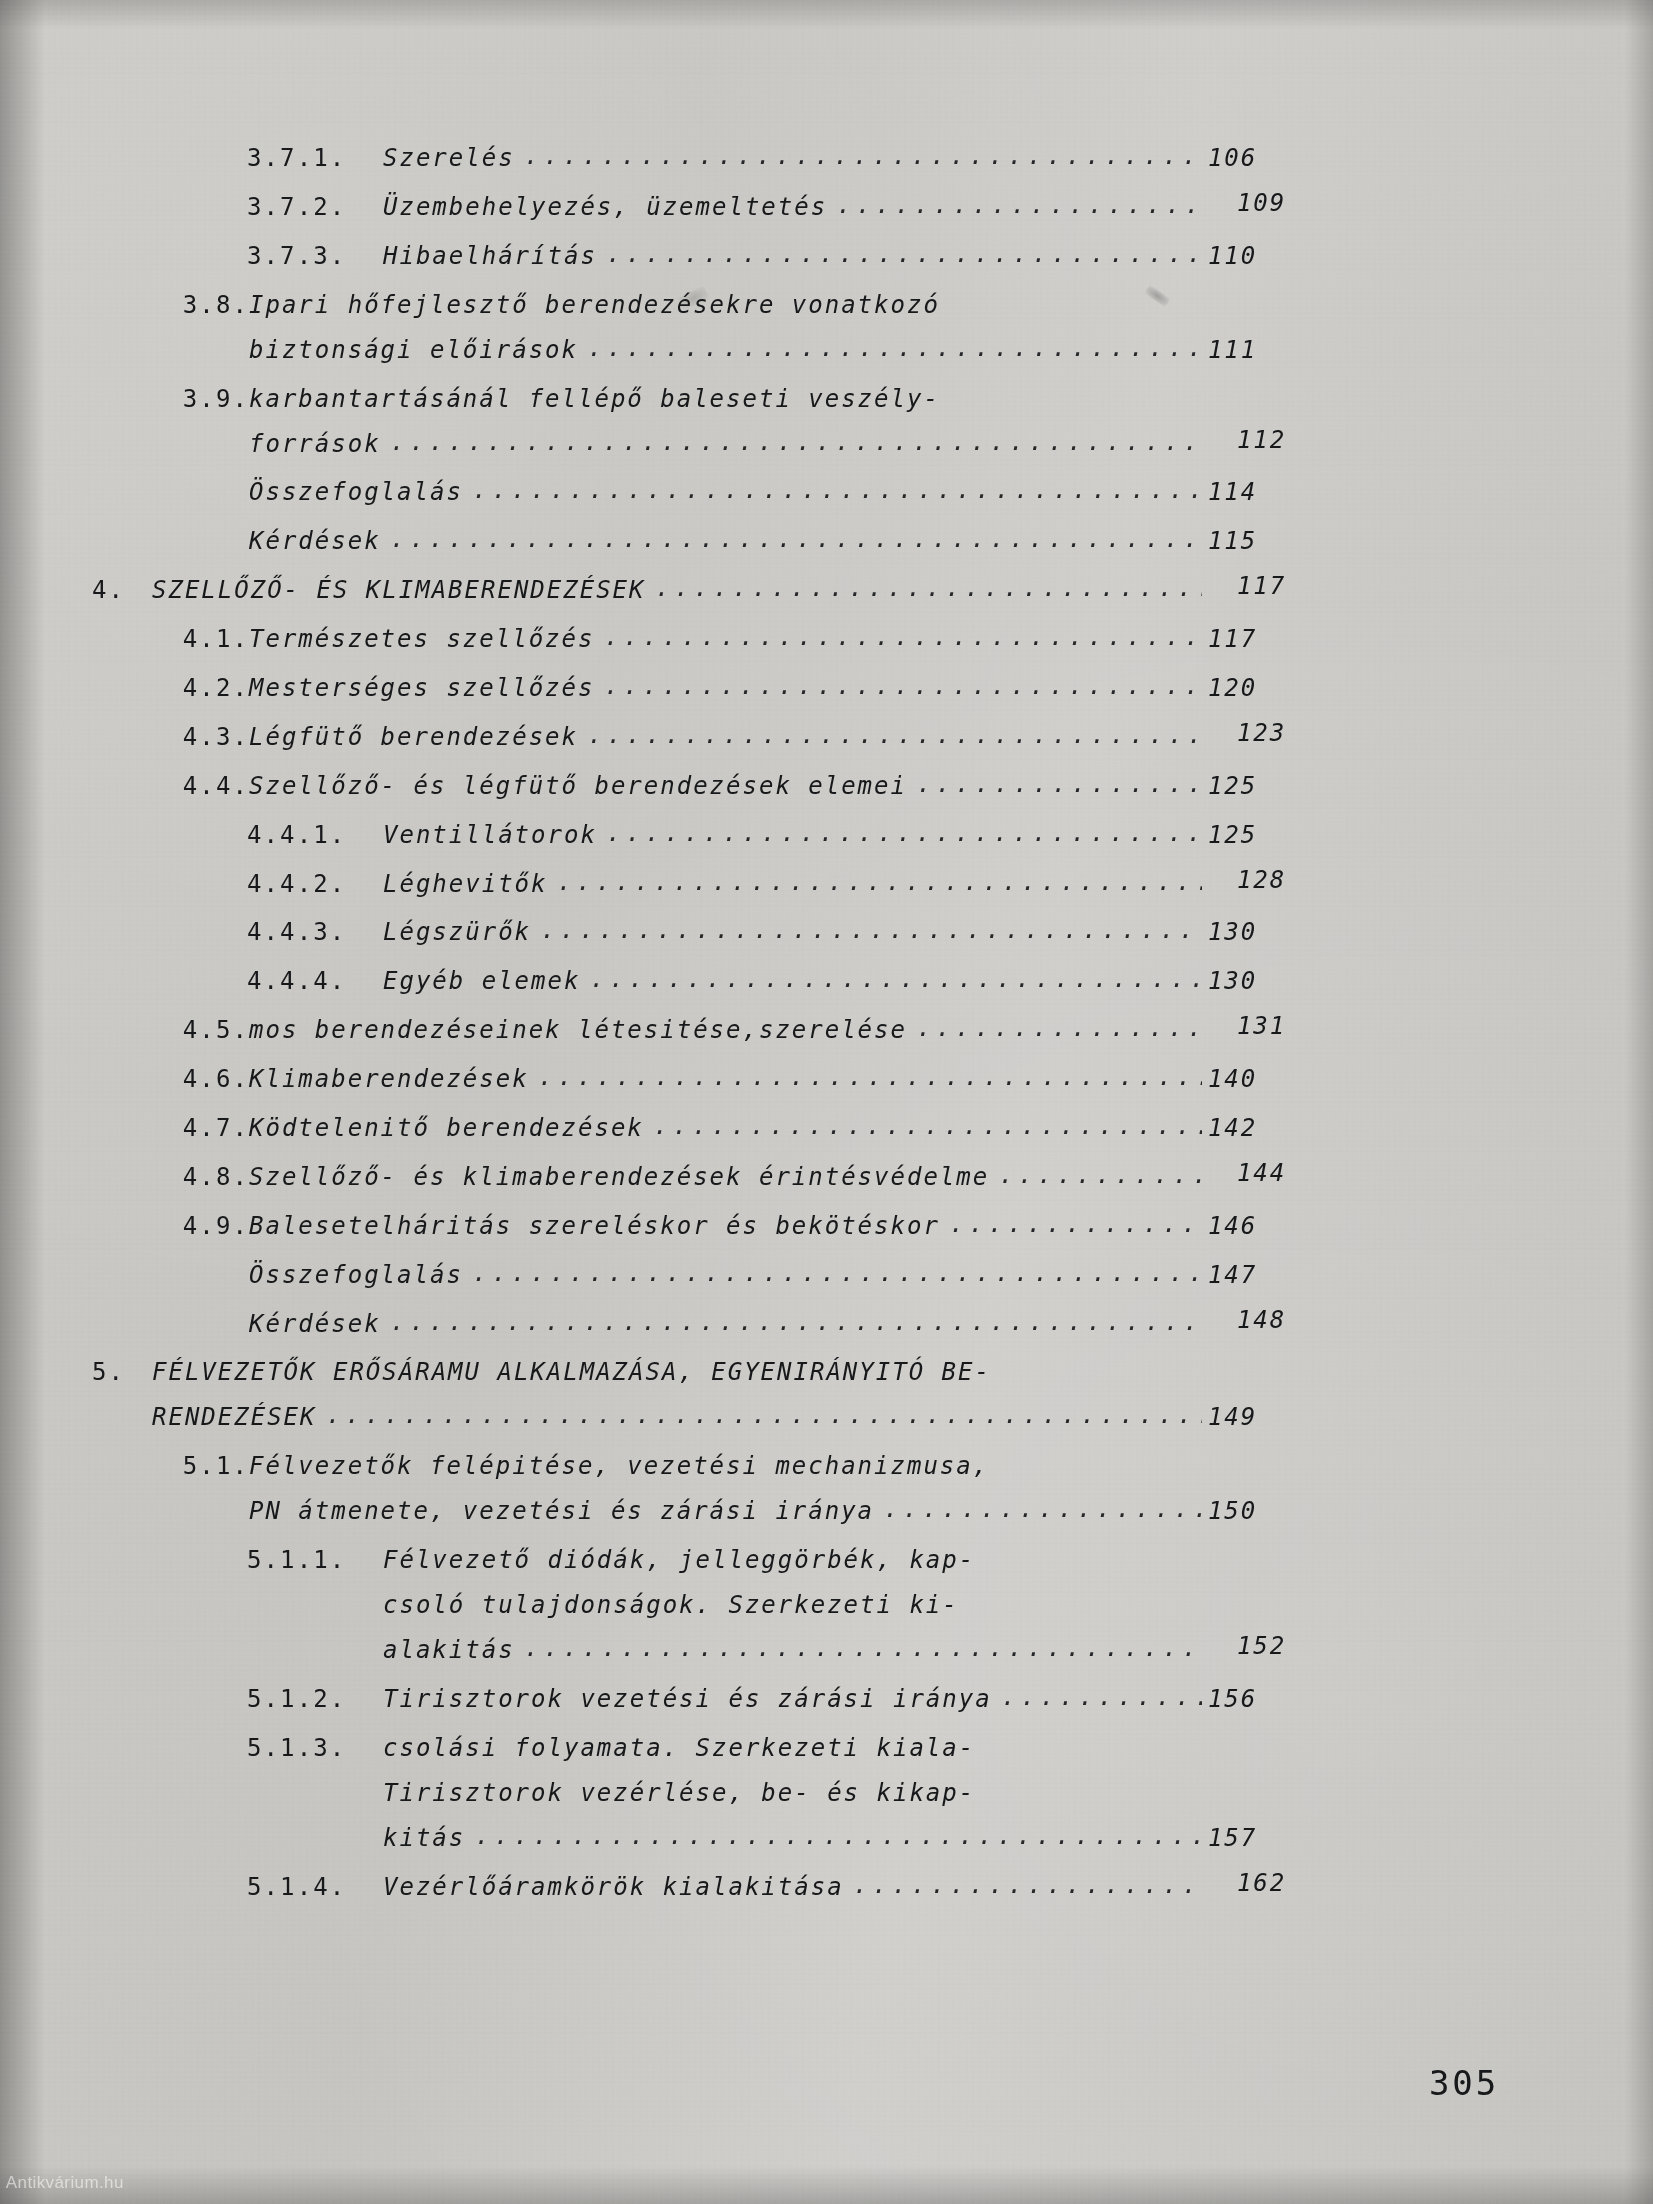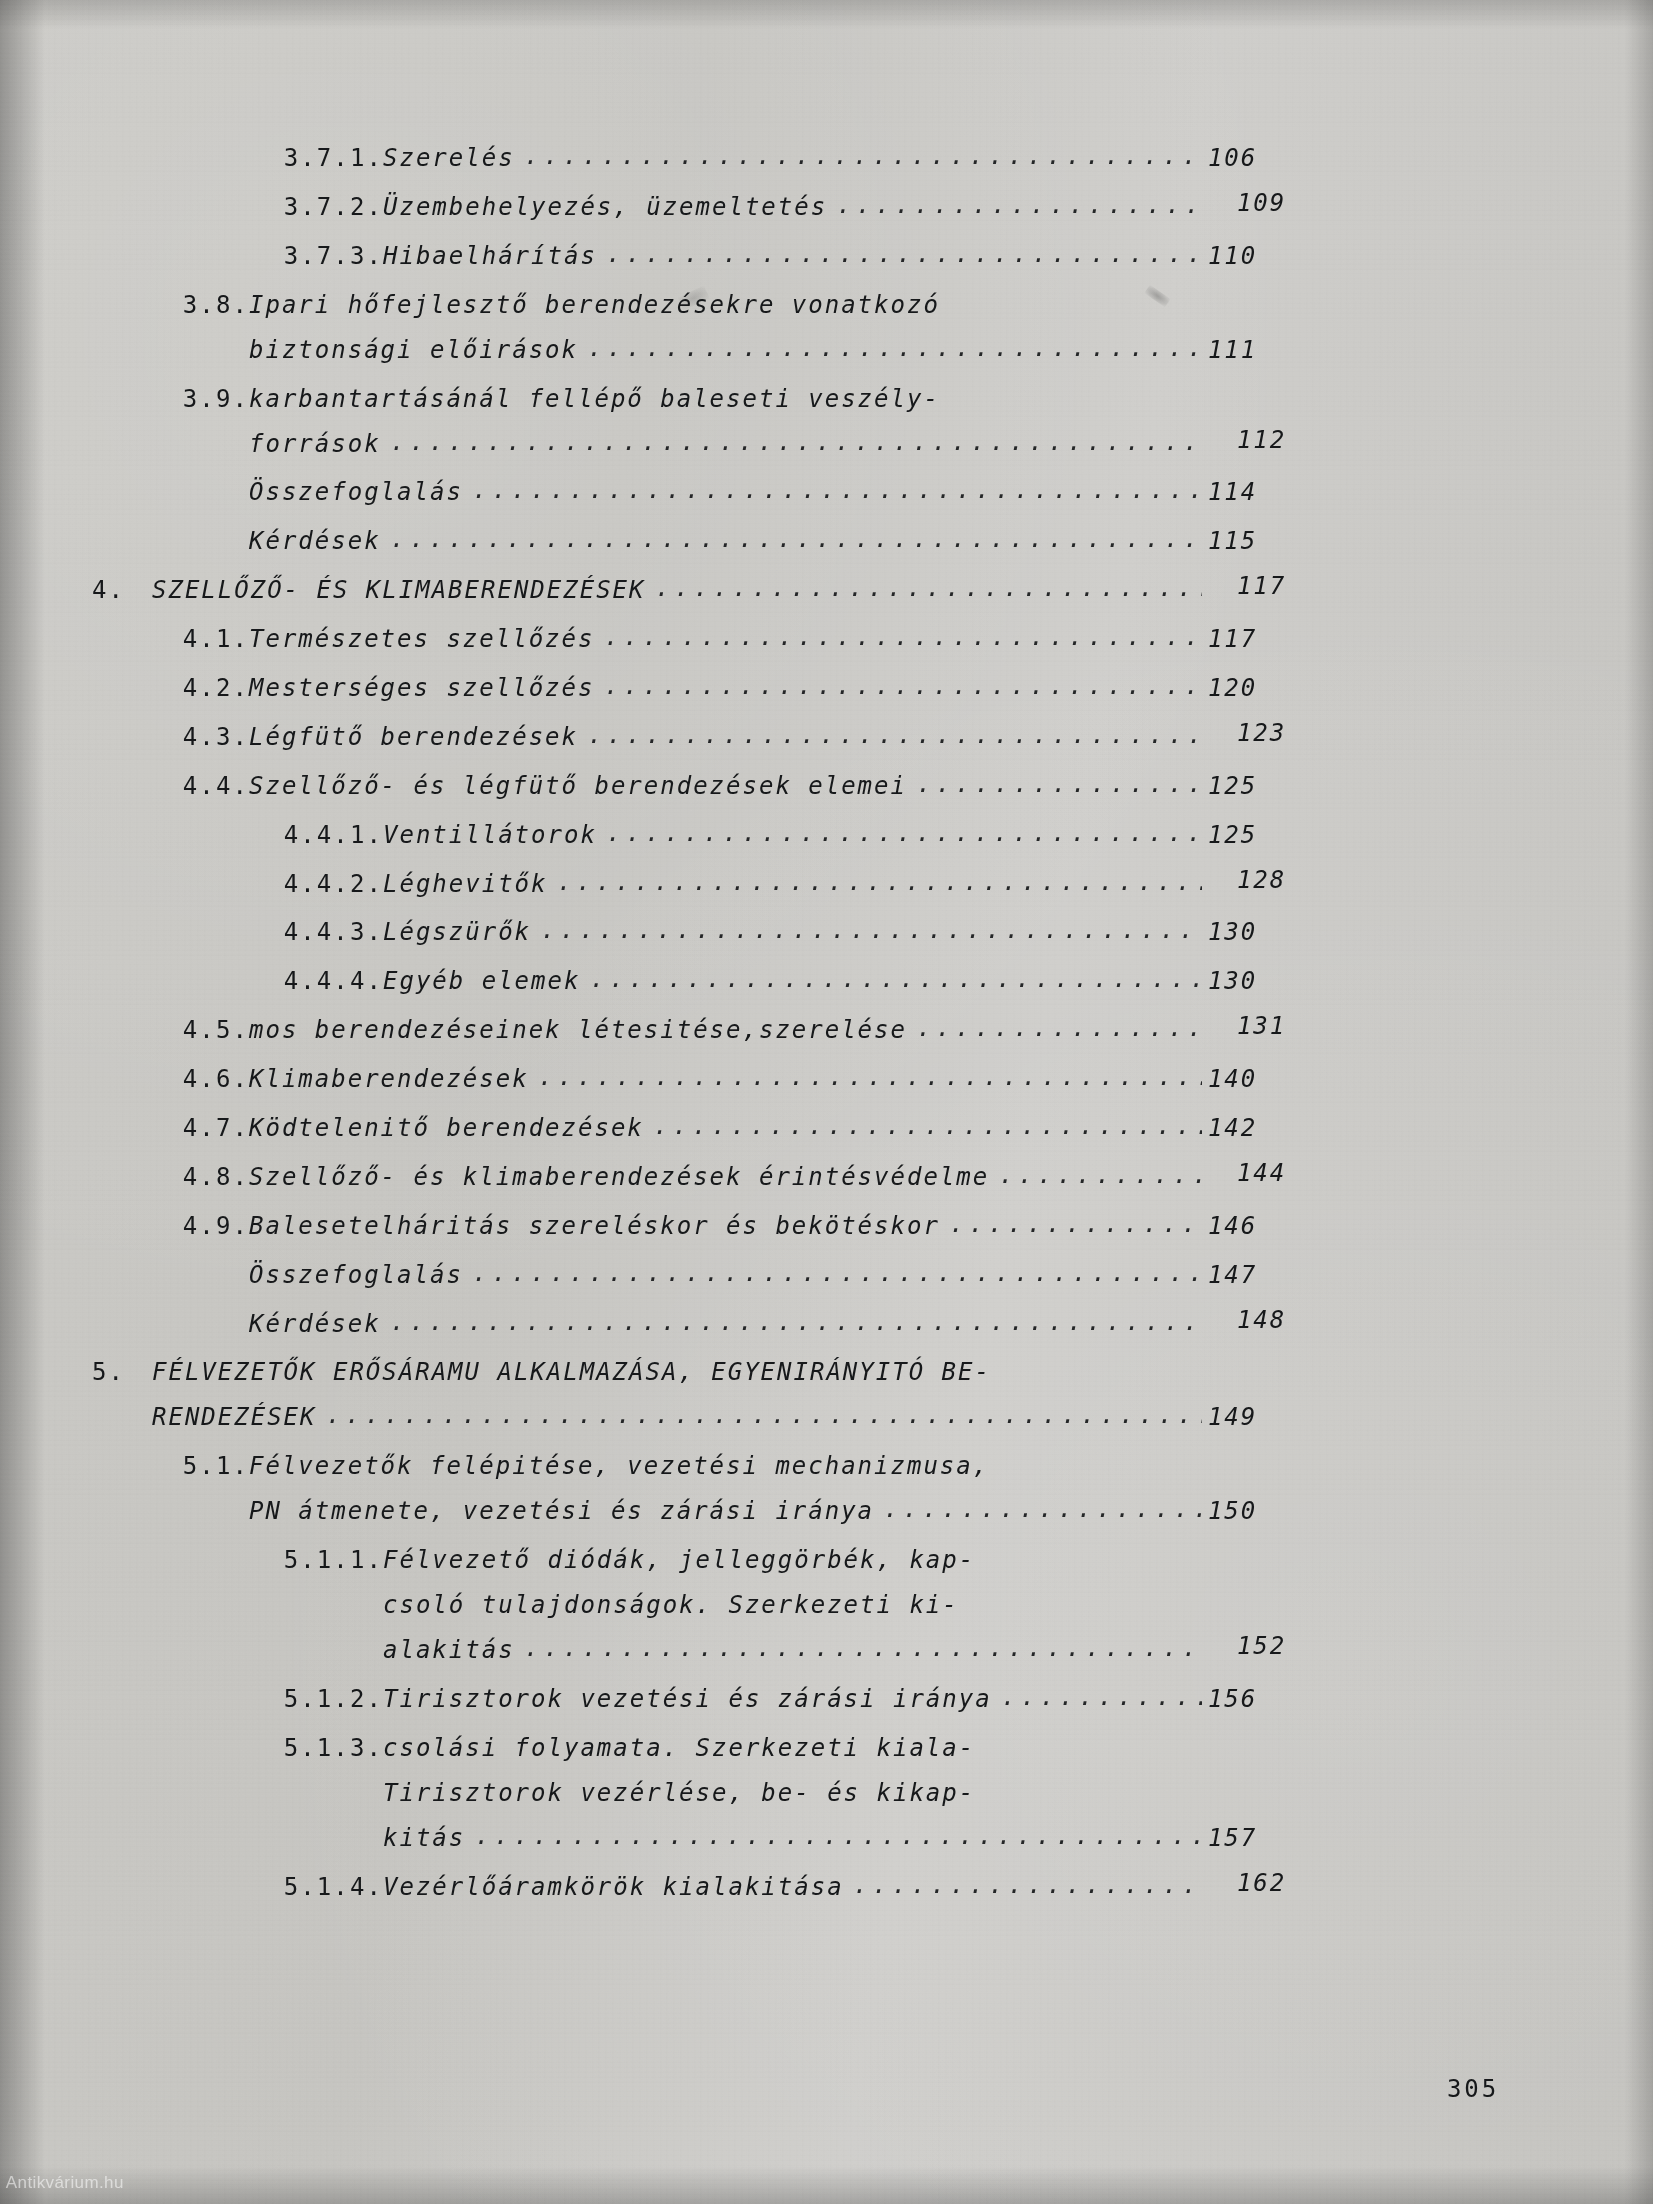--- a/index.html
+++ b/index.html
@@ -110,34 +110,34 @@
     letter-spacing: 1.9px;
     white-space: pre;
   }
   .pg.floaty { transform: translateY(-3.9px); text-align: right; }
 
   
   .lvl-major > .num { width: 60px; }
   .lvl-2 { padding-left: 60px; }
   .lvl-2 > .num { width: 97px; text-align: right; }
   .lvl-3 { padding-left: 155px; }
-  .lvl-3 > .num { width: 136px; text-align: right; }
+  .lvl-3 > .num { width: 136px; }
 
   .cont {
     font-size: 24px;
     letter-spacing: 2px;
     white-space: pre;
     line-height: 45px;
   }
 
   .folio {
     position: absolute;
     right: 155px;
     bottom: 102px;
-    font-size: 24px;
+    font-size: 34px;
     letter-spacing: 2.9px;
   }
   .watermark {
     position: absolute;
     left: 5.8px;
     bottom: 11.6px;
     font-family: "Liberation Sans", sans-serif;
     font-size: 17px;
     color: rgba(255,255,255,0.55);
     letter-spacing: 0.4px;

